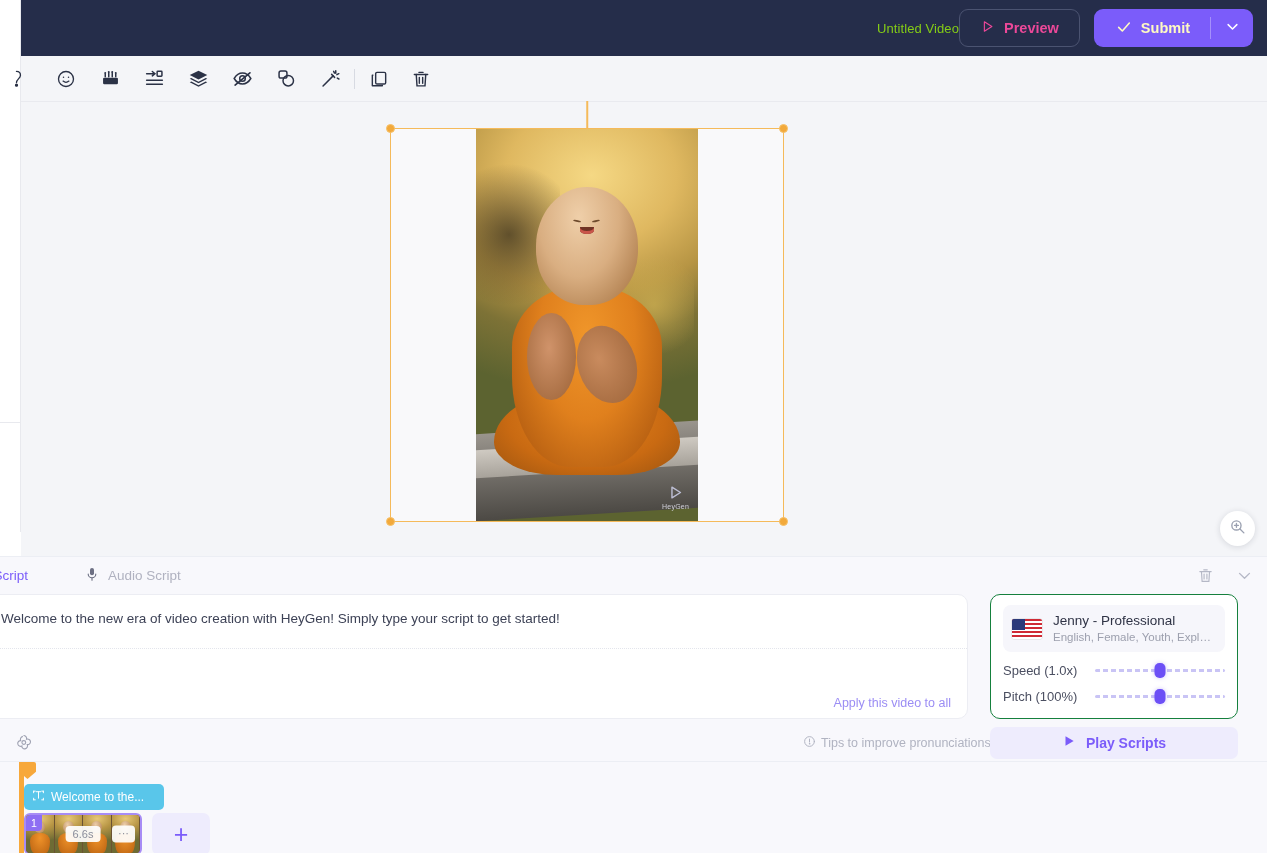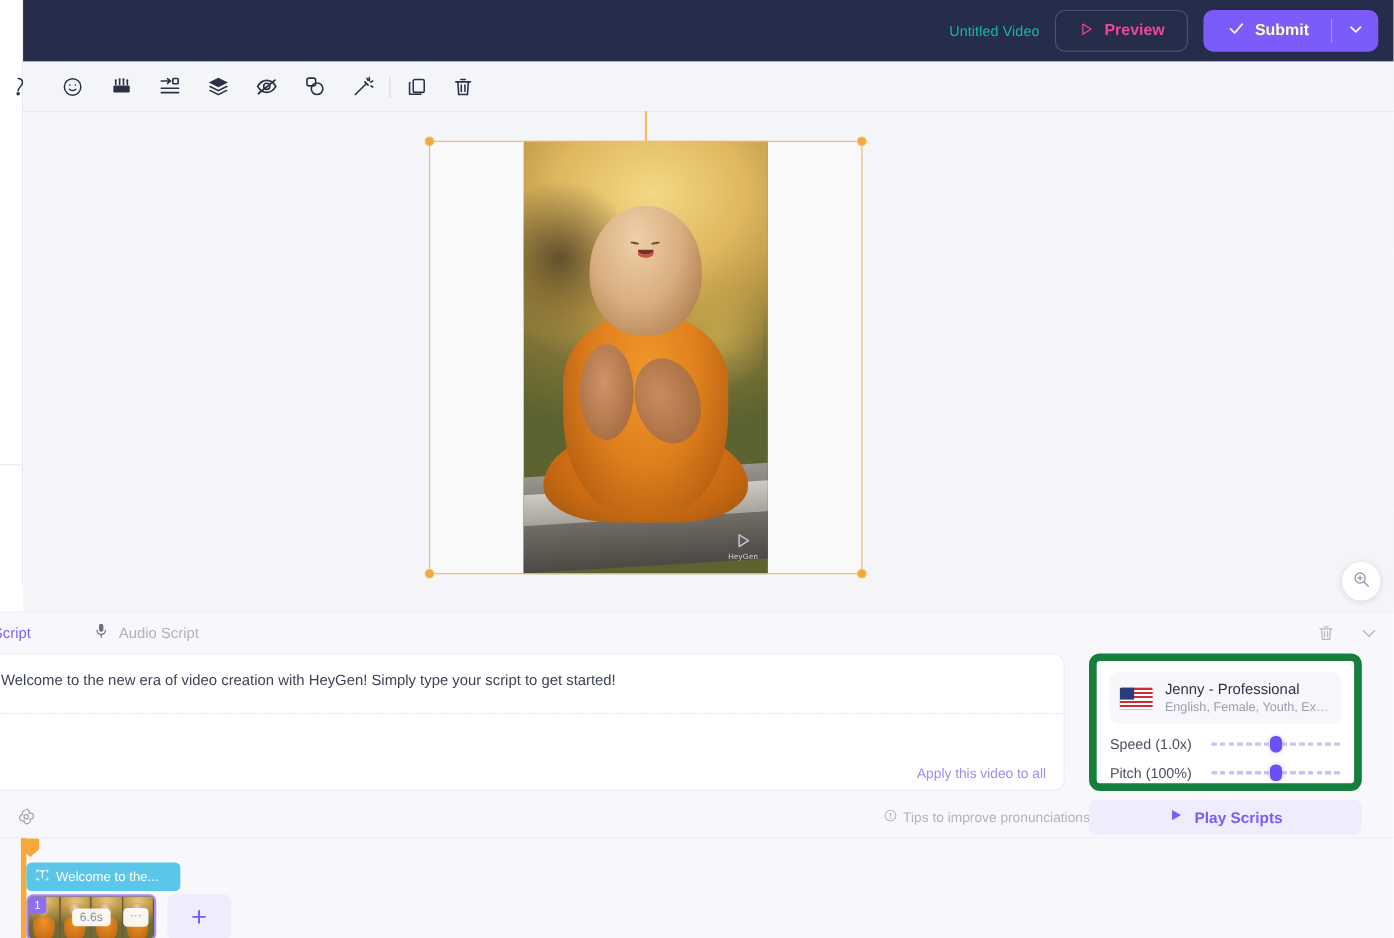--- a/index.html
+++ b/index.html
@@ -16,21 +16,21 @@
     position: absolute; left: 21px; top: 0; width: 1246px; height: 56px;
     background: #252d4a;
     display: flex; align-items: center; justify-content: flex-end;
     padding-right: 14px;
   }
   .topbar-left-stub {
     position: absolute; left: 0; top: 0; width: 21px; height: 56px;
     background: #ffffff; border-right: 1px solid #e8e9ee;
   }
   .project-title {
-    color: #14b8a6; font-size: 13px; margin-right: 14px; letter-spacing: .1px;
+    color: #84cc16; font-size: 13px; letter-spacing: .1px;
   }
   .btn-preview {
     display: flex; align-items: center; gap: 9px;
     height: 38px; padding: 0 20px;
     border: 1px solid #4b5371; border-radius: 9px;
     background: transparent; color: #ec4899;
     font-size: 14.5px; font-weight: bold; cursor: pointer;
   }
   .btn-submit-group {
     display: flex; align-items: center; margin-left: 14px;
@@ -215,21 +215,21 @@
     position: absolute; left: 0; right: 0; top: 53px; height: 0;
     border-top: 1px dotted #e3e5ec;
   }
   .apply-voice {
     position: absolute; right: 16px; bottom: 8px;
     color: #9b8df4; font-size: 12.5px; cursor: pointer;
   }
 
   .voice-card {
     position: absolute; left: 990px; top: 37px; width: 248px; height: 125px;
-    background: #ffffff; border: 7px solid #15803d; border-radius: 10px;
+    background: #ffffff; border: 1px solid #15803d; border-radius: 10px;
     padding: 10px 12px;
   }
   .voice-row {
     display: flex; align-items: center; gap: 11px;
     background: #f6f6fb; border-radius: 8px; padding: 7px 9px;
   }
   .flag {
     width: 30px; height: 20px; flex: none; border-radius: 2px; overflow: hidden;
     background: #ffffff; position: relative; box-shadow: 0 0 0 .5px rgba(0,0,0,.12);
   }

